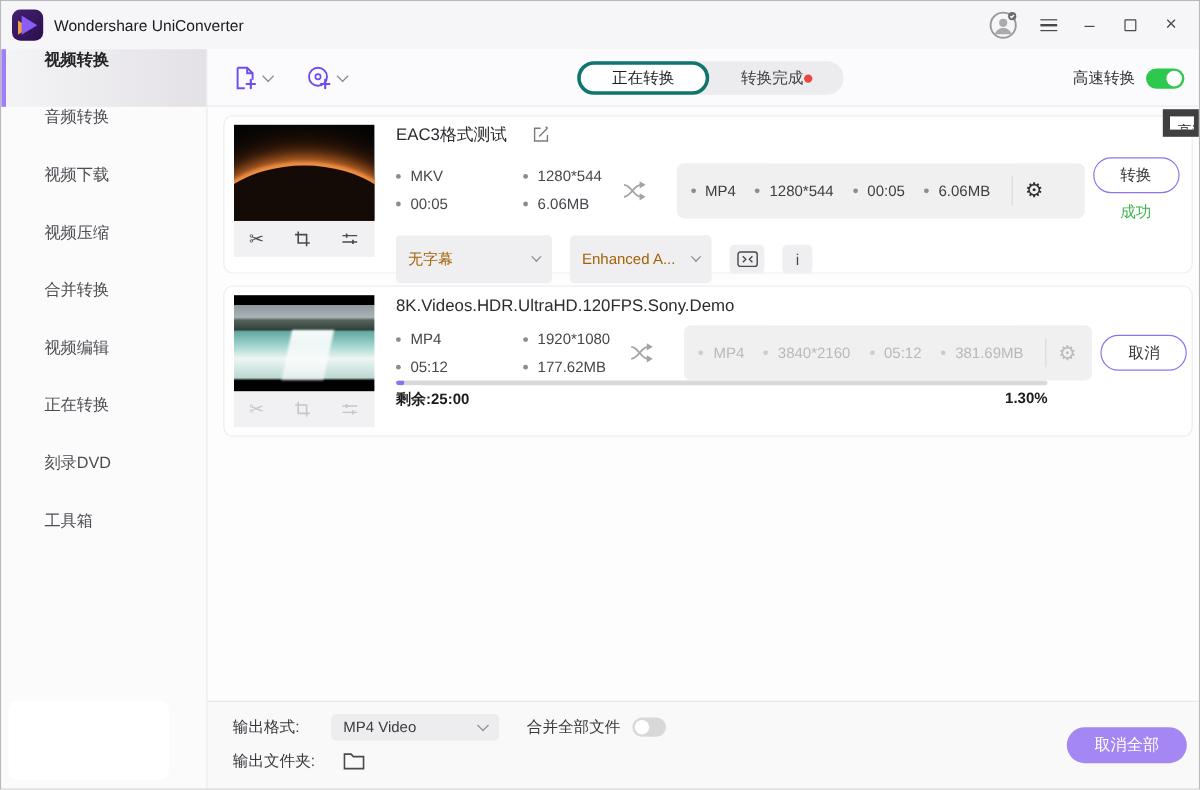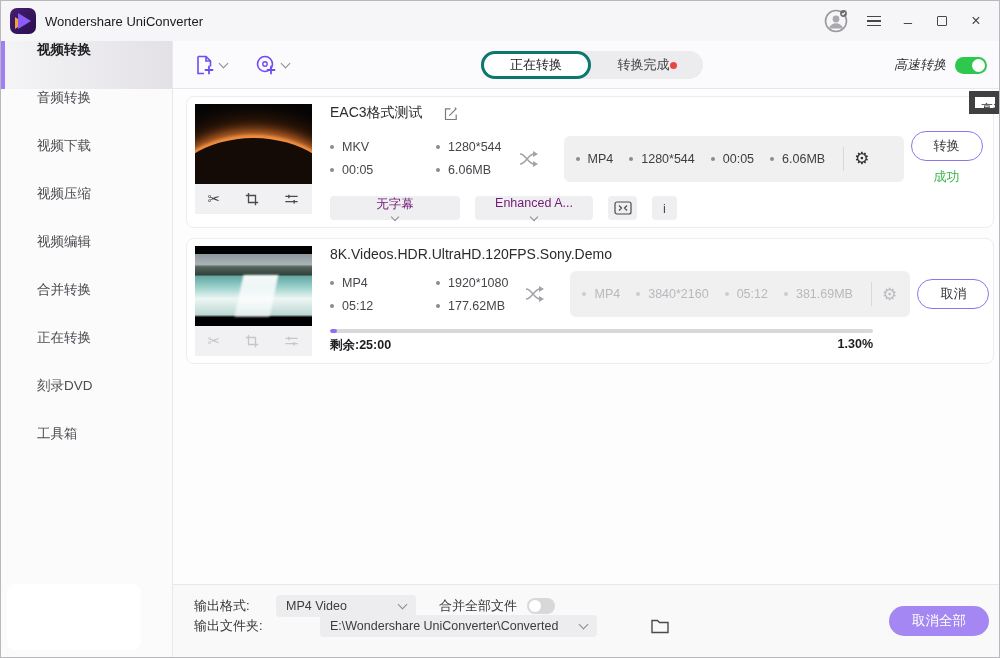--- a/index.html
+++ b/index.html
@@ -44,21 +44,21 @@
   .tg-addfile{ left:20px; } .tg-adddisc{ left:82px; }
   .chev{ width:7px; height:7px; border-right:1.5px solid #8a8a90; border-bottom:1.5px solid #8a8a90;
          transform:rotate(45deg); margin-top:-4px; display:inline-block; }
   .tabs{ position:absolute; left:308px; top:10px; width:222px; height:28px; background:#ececee;
          border-radius:14px; display:flex; align-items:center; }
   .tab{ height:28px; display:flex; align-items:center; justify-content:center; font-size:13px;
         color:#3c3c42; cursor:pointer; }
   .tab.active{ width:110px; background:#ffffff; border:3px solid #0f766e; border-radius:14px; color:#1d1d21; }
   .tab.inactive{ flex:1; gap:0; }
   .reddot{ width:7px; height:7px; border-radius:50%; background:#e8473f; }
-  .fast{ position:absolute; right:14px; top:0; height:48px; display:flex; align-items:center; gap:9px;font-style:italic; }
+  .fast{ position:absolute; right:14px; top:0; height:48px; display:flex; align-items:center; gap:9px; }
   .fast-label{ font-size:13px; color:#303034; }
   .toggle-on{ width:32px; height:17px; border-radius:9px; background:#2fc84e; position:relative; cursor:pointer; }
   .toggle-on i{ position:absolute; right:2px; top:2px; width:13px; height:13px; border-radius:50%; background:#fff; }
   .toggle-off{ width:28px; height:16px; border-radius:8px; background:#d8d8da; position:relative; cursor:pointer; }
   .toggle-off i{ position:absolute; left:2px; top:2px; width:12px; height:12px; border-radius:50%; background:#fff; }
 
   
   .tooltip{ position:absolute; left:968px; top:90px; width:32px; height:23px; background:#fff;
             border:6px solid #404040; font-size:12px; color:#303034; padding:4px 0 0 6px;
             overflow:hidden; white-space:nowrap; z-index:60; }
@@ -75,21 +75,21 @@
             box-shadow:0 -5px 12px 2px rgba(240,130,50,.9), 0 -2px 3px 1px rgba(255,196,130,.95), 0 -14px 22px 4px rgba(160,70,20,.45); }
   .thumb-falls{ background:
       linear-gradient(180deg,#000 0%,#000 10%,#8e979c 10%,#aab3b6 23%,#55645c 26%,#31413a 36%,#64a8a4 38%,#9ed3cd 52%,#eef6f4 66%,#bcd9d4 86%,#000 89%,#000 100%); }
   .falls-white{ position:absolute; left:38%; top:36%; width:30%; height:52%; background:
       linear-gradient(180deg,rgba(255,255,255,.95),rgba(255,255,255,.55)); transform:skewX(-12deg); filter:blur(1px); }
   .thumb-tools{ width:117px; height:30px; background:#f1f0f2; display:flex; align-items:center;
                 justify-content:space-around; color:#4a4a4e; }
   .thumb-tools.dim{ color:#c6c6ca; }
   .ttool{ font-size:15px; cursor:pointer; display:flex; align-items:center; }
   .info-col{ flex:1; margin-left:18px; position:relative; }
-  .row-head{ display:flex; align-items:flex-end; gap:20px; margin-top:0; }
+  .row-head{ display:flex; align-items:flex-start; gap:20px; margin-top:0; }
   .vtitle{ font-size:14px; color:#2b2b30; }
   .edit-ic{ color:#7a7a80; cursor:pointer; display:flex; }
   .row-mid{ display:flex; align-items:center; margin-top:9px; }
   .meta{ display:grid; grid-template-columns:96px auto; row-gap:9px; column-gap:10px; font-size:12.5px; color:#46464c; }
   .m{ display:flex; align-items:center; white-space:nowrap; }
   .b{ width:4px; height:4px; border-radius:50%; background:#8b8b91; margin-right:8px; flex:none; }
   .m em{ font-style:normal; }
   .shuffle{ margin:0 20px 0 16px; color:#a2a2a8; display:flex; }
   .outbox{ width:340px; height:46px; background:#f0f0f1; border-radius:6px; display:flex;
            align-items:center; padding:0 12px; font-size:12.5px; color:#3e3e42; }
@@ -97,38 +97,38 @@
   .outbox .vdiv{ width:1px; height:24px; background:#d9d9db; margin:0 10px 0 2px; }
   .gear{ font-size:17px; color:#2f2f33; cursor:pointer; line-height:1; }
   .outbox.dim{ color:#b9b9bd; }
   .outbox.dim .b{ background:#cdcdd1; }
   .outbox.dim .gear{ color:#bcbcc0; }
   .action{ margin-left:auto; width:86px; display:flex; flex-direction:column; align-items:center; }
   .pill-btn{ width:72px; height:30px; border:1.5px solid #8f74f0; border-radius:15px; background:#fff;
              font-size:13px; color:#333338; cursor:pointer; font-family:inherit; }
   .status-ok{ margin-top:7px; font-size:13px; color:#3bb54a; }
   .row-bot{ display:flex; align-items:center; gap:15px; margin-top:10px; }
-  .select{ height:24px; background:#efeff1; border-radius:4px; display:flex; align-items:center;
-           justify-content:space-between; padding:0 10px; font-size:12.5px; color:#701a75; cursor:pointer;flex-direction:column; }
+  .select{ height:40px; background:#efeff1; border-radius:4px; display:flex; align-items:center;
+           justify-content:space-between; padding:0 10px; font-size:12.5px; color:#a16207; cursor:pointer; }
   .sel-sub{ width:130px; } .sel-audio{ width:118px; }
   .select .chev{ width:6px; height:6px; }
   .mini-btn{ height:24px; background:#efeff1; border-radius:4px; display:flex; align-items:center;
              justify-content:center; color:#4a4a4e; cursor:pointer; font-size:12px; }
   .mb1{ width:29px; } .mb2{ width:25px; font-style:normal; font-size:13px; }
-  .prog{ margin-top:12px; width:543px; }
+  .prog{ width:543px; }
   .ptrack{ width:543px; height:4px; border-radius:2px; background:#d9d9db; overflow:hidden; }
   .pfill{ height:4px; background:#8f6ff0; border-radius:2px; }
   .plabels{ display:flex; justify-content:space-between; width:543px; margin-top:4px;
             font-size:12.5px; font-weight:bold; color:#1c1c20; }
 
   
   .footer{ position:absolute; left:172px; top:583px; width:828px; height:75px; background:#f9f9fa;
            border-top:1px solid #e8e7ea; }
   .f-row{ position:absolute; left:21px; display:flex; align-items:center; }
-  .f-rowA{ top:10px; } .f-rowB{ top:30px;gap:44px; }
+  .f-rowA{ top:10px; } .f-rowB{ top:40px; }
   .f-label{ width:82px; font-size:13px; color:#38383c; }
   .f-select{ height:22px; background:#ededef; border-radius:4px; display:flex; align-items:center;
              justify-content:space-between; padding:0 10px; font-size:12.5px; color:#3c3c40; cursor:pointer; }
   .fs-format{ width:140px; }
   .fs-folder{ width:277px; }
   .merge{ display:flex; align-items:center; gap:10px; margin-left:23px; font-size:13px; color:#38383c; }
   .folder-ic{ margin-left:10px; color:#4a4a4e; display:flex; cursor:pointer; }
   .cancel-all{ position:absolute; right:12px; top:21px; width:100px; height:30px; border:none;
                border-radius:15px; background:#a487f2; color:#fff; font-size:13.5px; cursor:pointer; font-family:inherit; }
 </style>
@@ -175,24 +175,24 @@
     <div class="side-item">
         <span>音频转换</span>
       </div>
     <div class="side-item">
         <span>视频下载</span>
       </div>
     <div class="side-item">
         <span>视频压缩</span>
       </div>
     <div class="side-item">
+        <span>合并转换</span>
+      </div>
+    <div class="side-item">
         <span>视频编辑</span>
-      </div>
-    <div class="side-item">
-        <span>合并转换</span>
       </div>
     <div class="side-item">
         <span>正在转换</span>
       </div>
     <div class="side-item">
         <span>刻录DVD</span>
       </div>
     <div class="side-item">
         <span>工具箱</span>
       </div>
@@ -434,24 +434,20 @@
       </div>
       <div class="merge">
         <span>合并全部文件</span>
         <div class="toggle-off">
             <i></i>
           </div>
       </div>
     </div>
     <div class="f-row f-rowB">
       <span class="f-label">输出文件夹:</span>
-      <div class="f-select fs-folder">
-        <span>E:\Wondershare UniConverter\Converted</span>
-        <span class="chev"></span>
-      </div>
       <span class="folder-ic">
         <svg width="18" height="15" viewBox="0 0 18 15">
             <path d="M1 13.5V1.5h5.5l2 2H17v10z" fill="none" stroke="currentColor" stroke-width="1.4"></path>
           </svg>
       </span>
     </div>
     <button class="cancel-all">取消全部</button>
   </div>
 
 </div>

